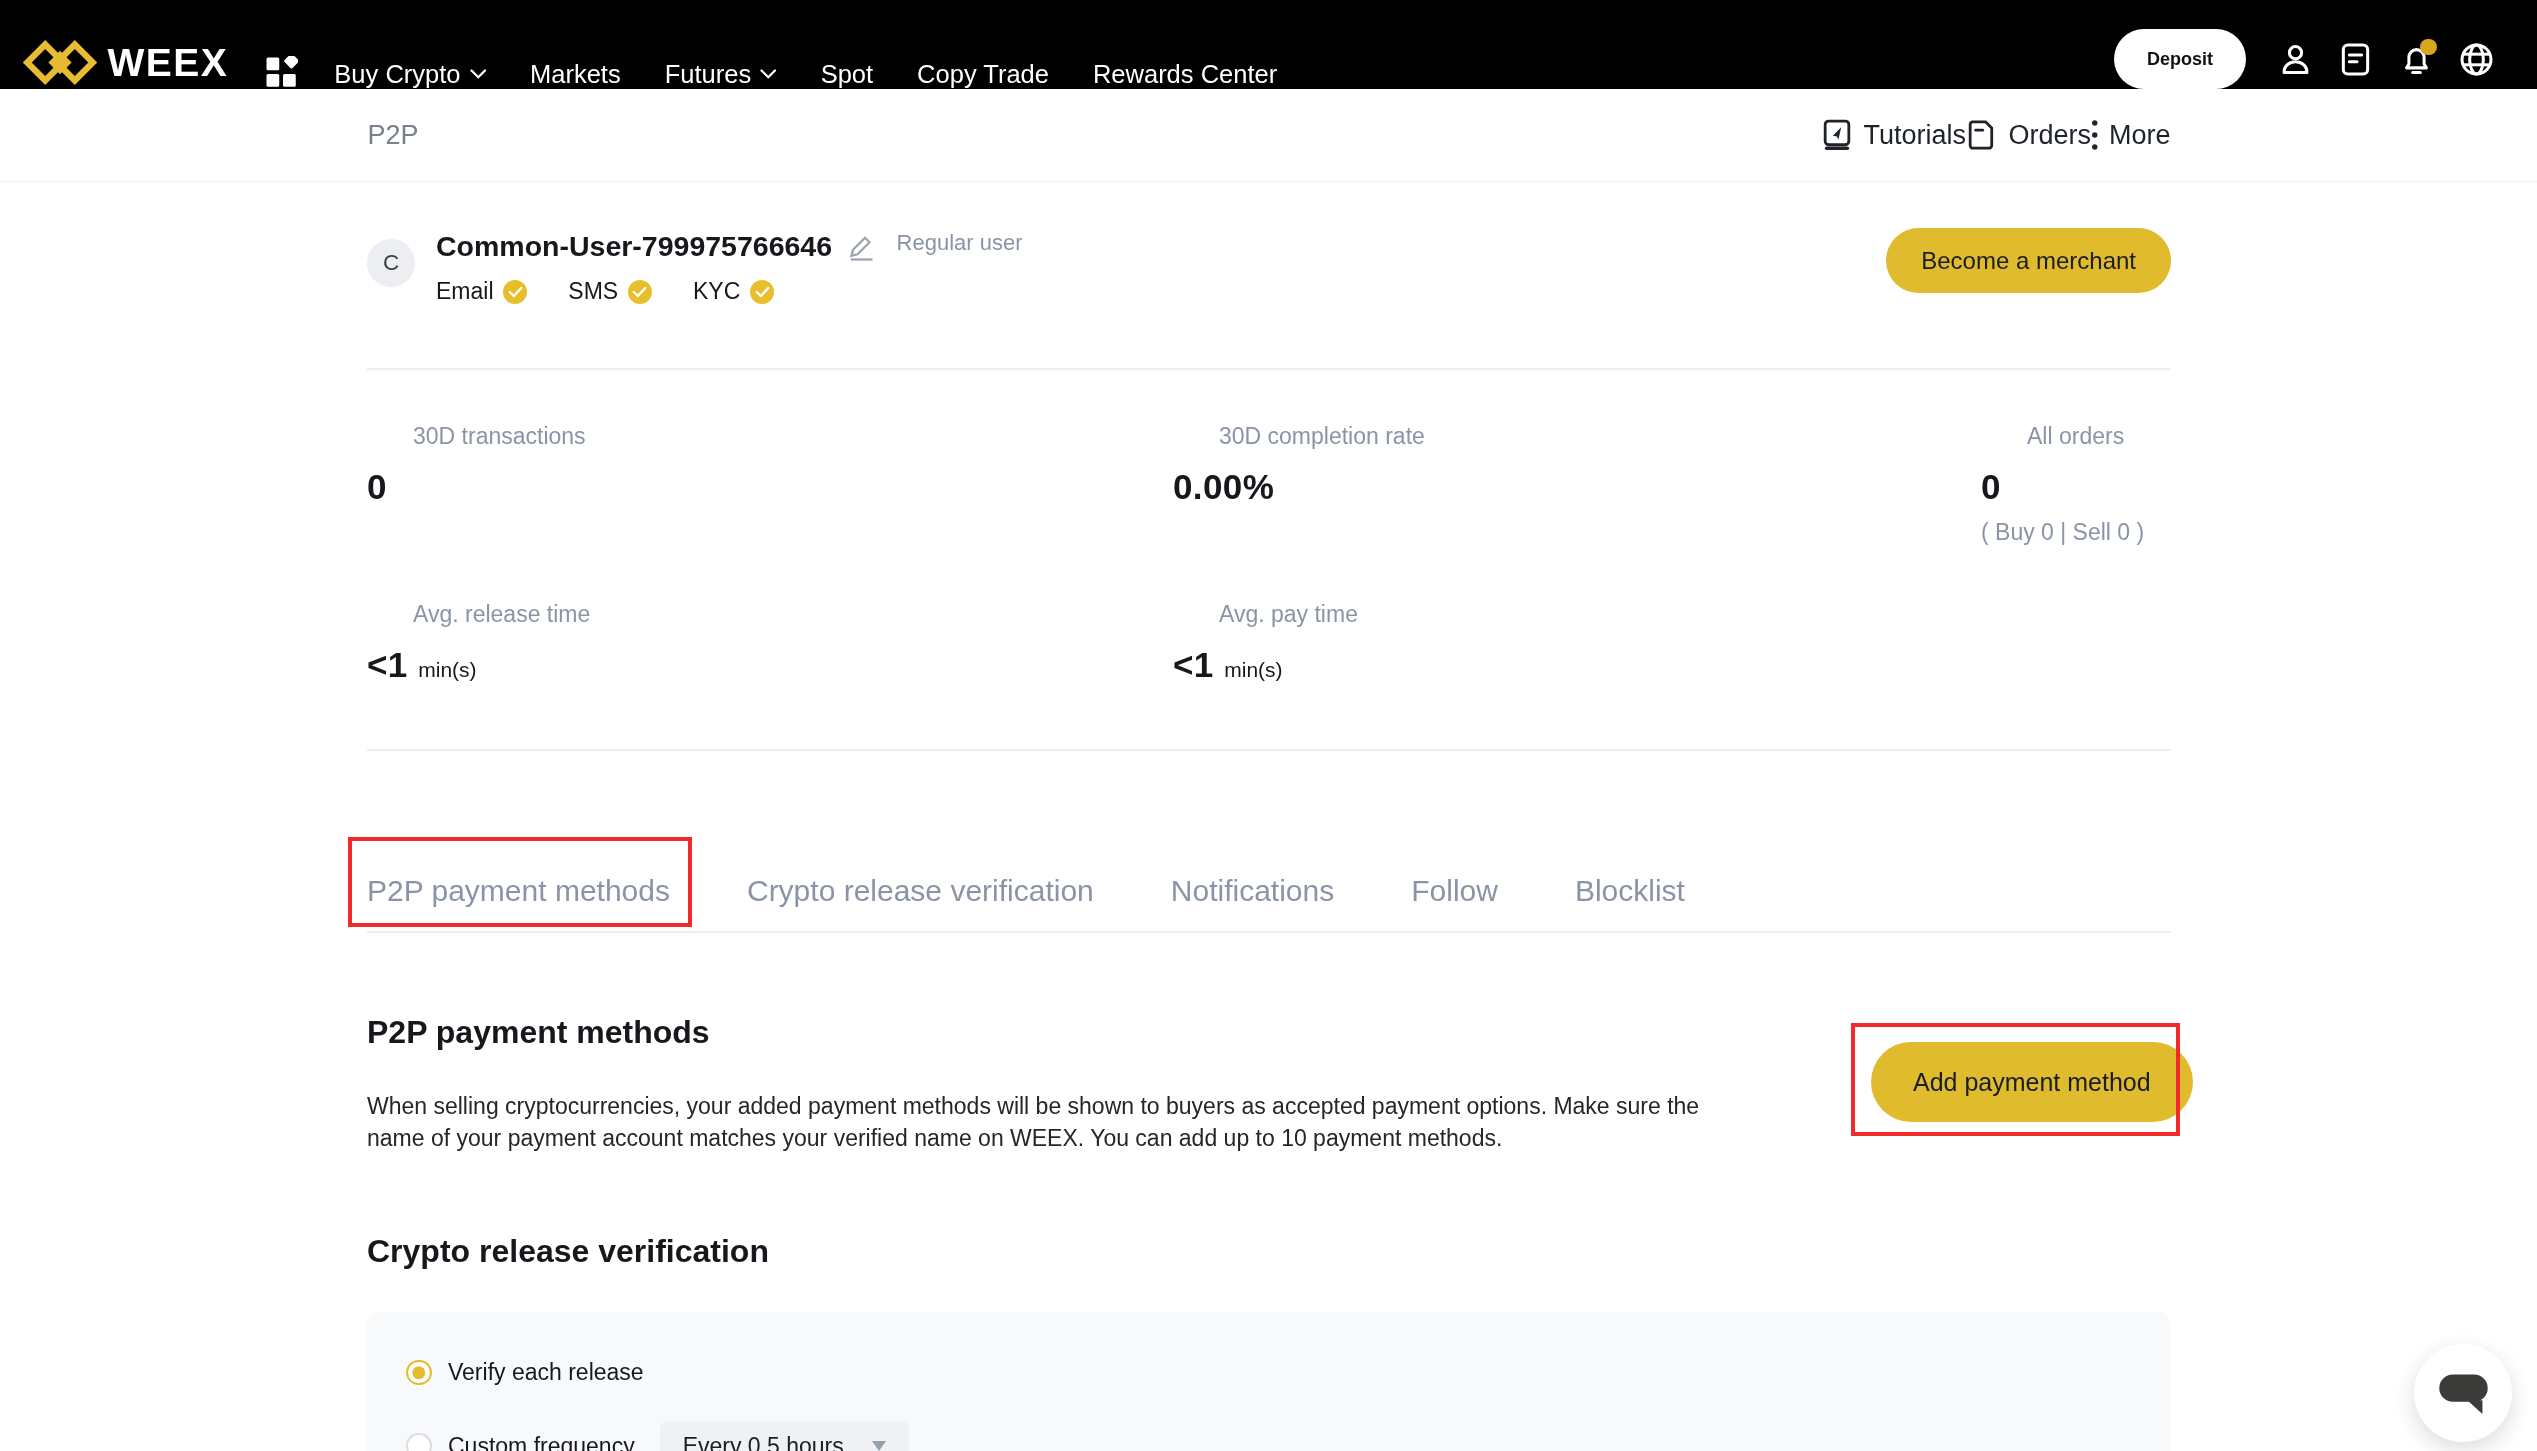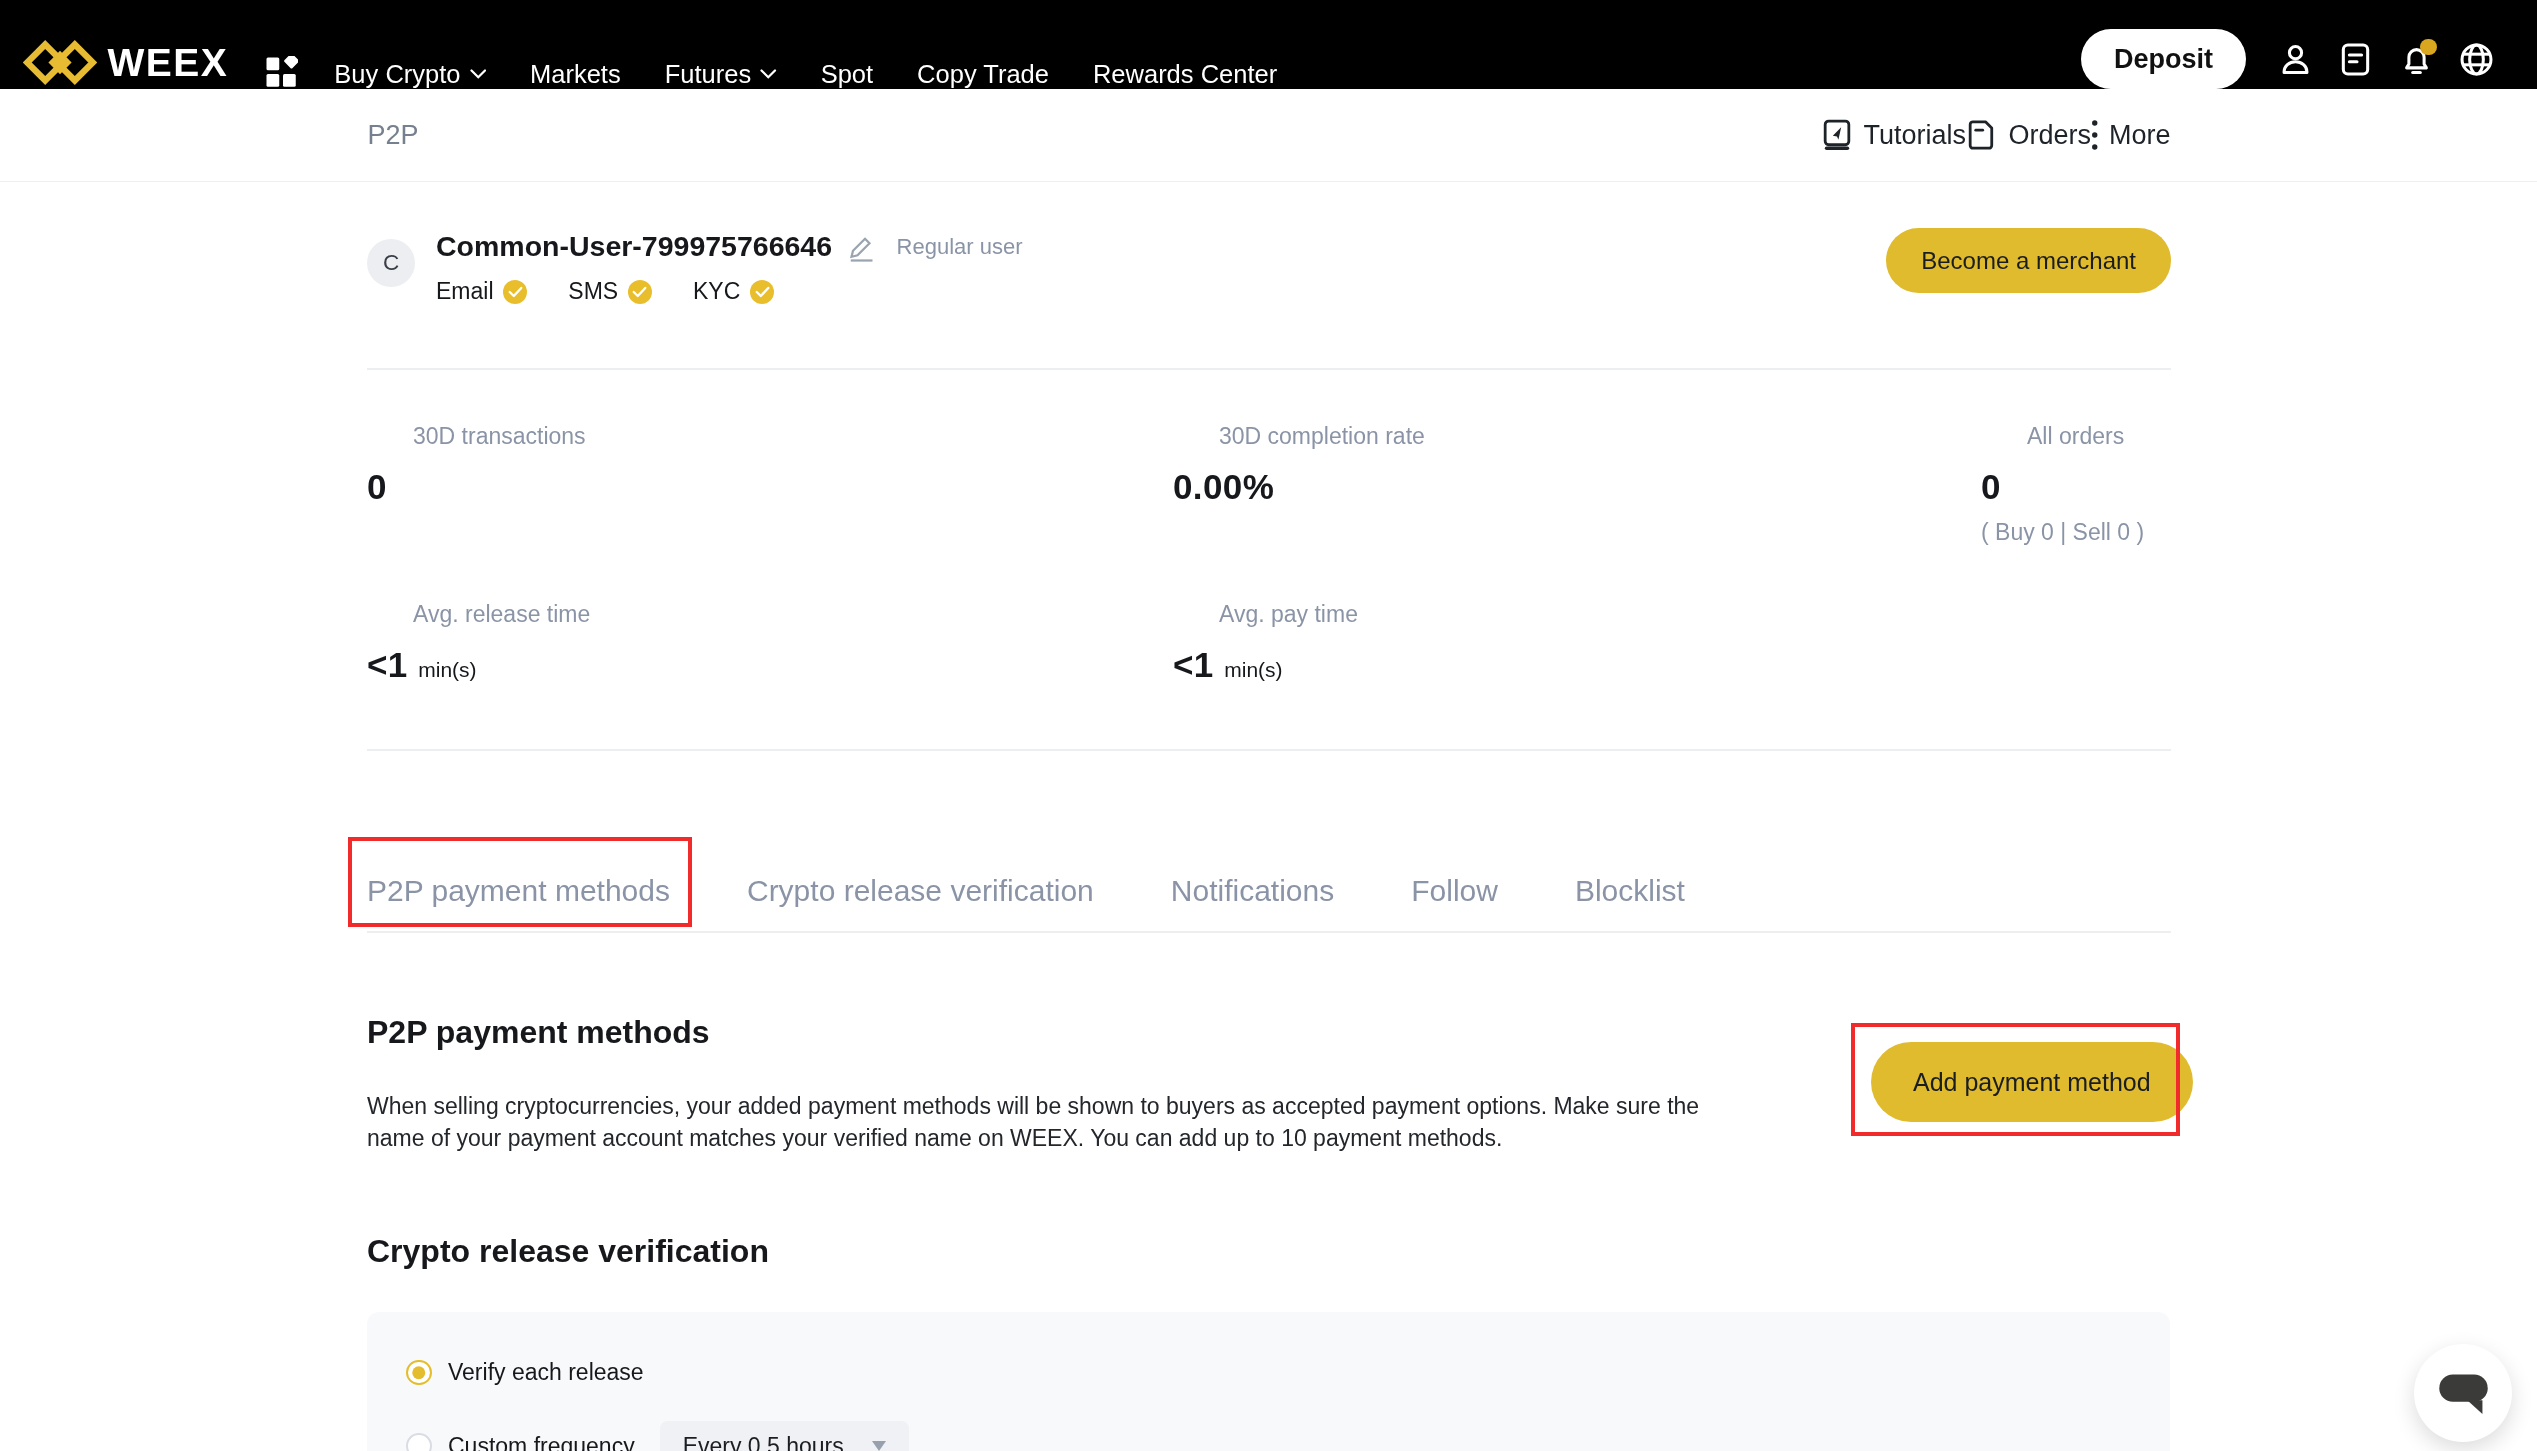--- a/index.html
+++ b/index.html
@@ -9,37 +9,37 @@
   
   .navbar{position:absolute;top:0;left:0;right:0;height:89px;background:#000;
           display:flex;align-items:flex-end;padding:0 44px 0 23px;box-sizing:border-box;}
   .logo{display:flex;align-items:center;gap:10.5px;}
   .brand-text{color:#fff;font-size:39px;font-weight:700;letter-spacing:1.5px;}
   .apps-icon{margin-left:37px;display:flex;}
   .nav-items{display:flex;align-items:center;margin-left:36px;gap:44px;}
   .nav-item{display:flex;align-items:center;gap:9px;color:#fff;font-size:25.5px;font-weight:500;cursor:pointer;}
   .nav-right{margin-left:auto;display:flex;align-items:center;gap:25.5px;}
   .deposit-btn{height:60px;padding:0 33px;background:#fff;border:none;border-radius:30px;
-               font-size:27px;font-weight:600;color:#111;display:flex;align-items:center;cursor:pointer;
+               font-size:18px;font-weight:600;color:#111;display:flex;align-items:center;cursor:pointer;
                font-family:inherit;margin-right:6px;}
   .nav-icon{position:relative;width:35px;height:35px;display:flex;align-items:center;justify-content:center;cursor:pointer;}
   .bell-dot{position:absolute;top:-3px;right:-3px;width:16.5px;height:16.5px;border-radius:50%;background:#D9A61F;}
 
   
   .subheader{position:absolute;top:89px;left:0;right:0;height:92px;background:#fff;border-bottom:1.5px solid #EEF0F2;}
   .sub-inner{width:1803px;height:100%;margin:0 auto;display:flex;align-items:center;}
   .sub-title{font-size:27px;color:#76808F;font-weight:500;}
   .sub-actions{margin-left:auto;display:flex;align-items:center;}
   .sub-action{display:flex;align-items:center;gap:10.5px;font-size:27px;font-weight:500;color:#1E2329;cursor:pointer;}
 
   
   .profile{position:absolute;left:367px;top:230px;display:flex;gap:21px;}
   .avatar{width:48px;height:48px;border-radius:50%;background:#ECEEF1;display:flex;align-items:center;justify-content:center;
           font-size:22.5px;color:#3A3F47;margin-top:9px;}
-  .name-row{display:flex;align-items:center;gap:15px;}
+  .name-row{display:flex;gap:15px;}
   .username{font-size:28.5px;font-weight:700;color:#16181C;}
   .edit-icon{display:flex;cursor:pointer;}
   .role{font-size:22px;color:#8A94A6;margin-left:6px;}
   .badges{display:flex;align-items:center;gap:41px;margin-top:15px;}
   .badge{display:flex;align-items:center;gap:9.8px;font-size:23px;color:#16181C;}
   .check{width:24px;height:24px;border-radius:50%;background:#E9BE2C;display:flex;align-items:center;justify-content:center;}
 
   .gold-btn{background:#E0BB2D;color:#1A1D21;border:none;border-radius:40px;font-weight:500;
             display:inline-flex;align-items:center;justify-content:center;cursor:pointer;font-family:inherit;}
   .merchant-btn{position:absolute;top:228px;right:367px;height:65px;padding:0 35px;font-size:24px;border-radius:37px;}

